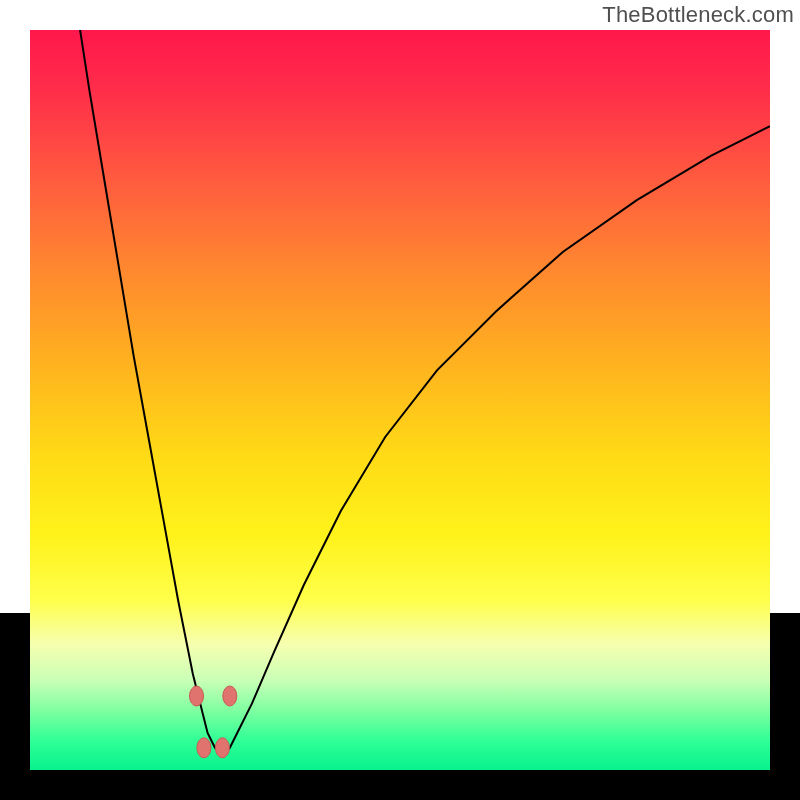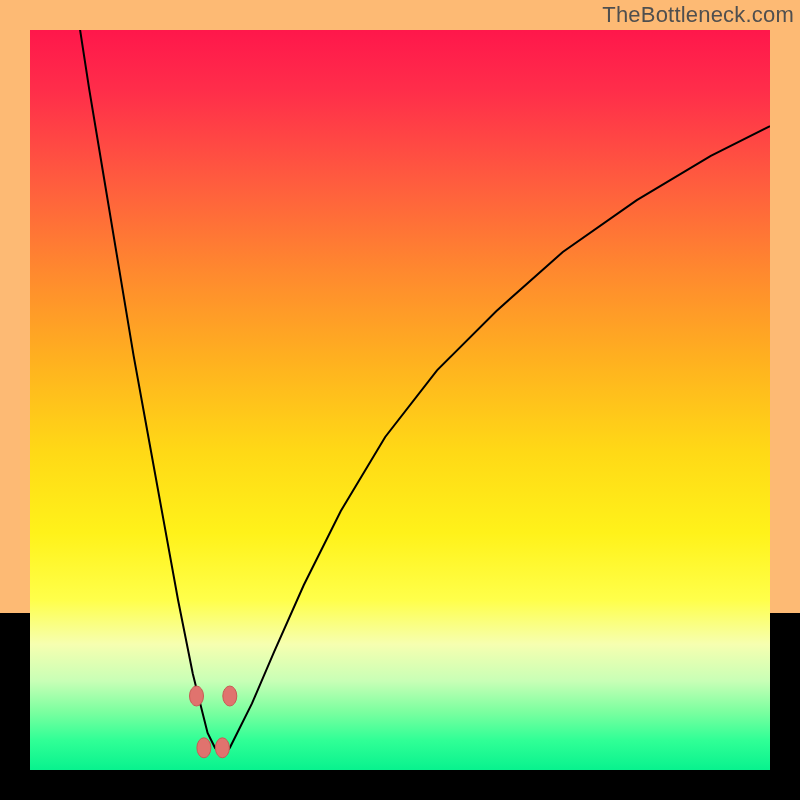--- a/index.html
+++ b/index.html
@@ -1,21 +1,21 @@
 <!DOCTYPE html>
 <html><head>
 <meta charset="utf-8">
 <style>
   * { margin: 0; padding: 0; box-sizing: border-box; }
   html, body { width: 800px; height: 800px; overflow: hidden; background: #000; }
   .frame {
     position: relative;
     width: 800px;
     height: 613px;
-    background: #fdba74;
+    background: #ffffff;
   }
   .watermark {
     position: absolute;
     top: 2px;
     right: 6px;
     font-family: Arial, Helvetica, sans-serif;
     font-size: 22px;
     color: #4f4f4f;
     font-weight: 500;
     letter-spacing: 0.2px;

